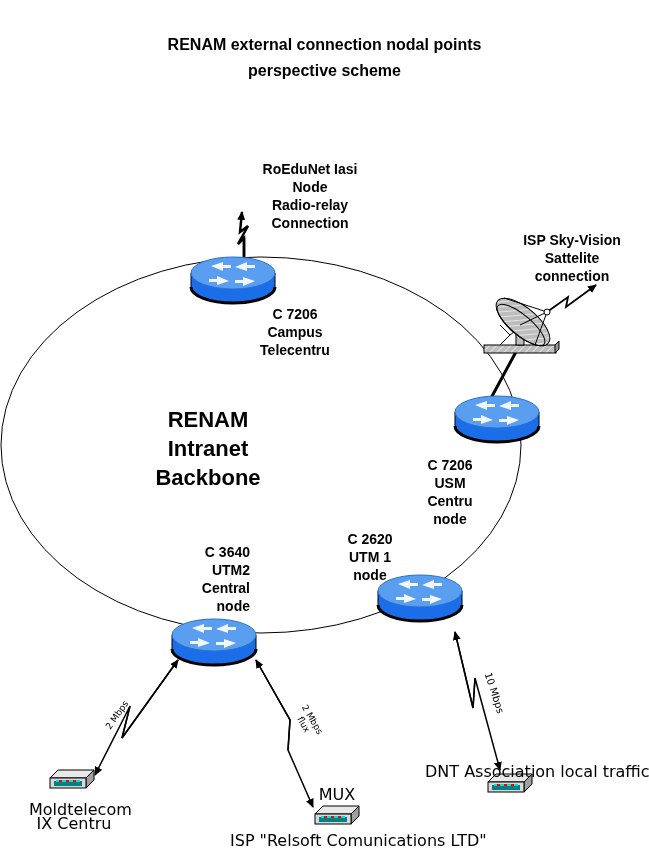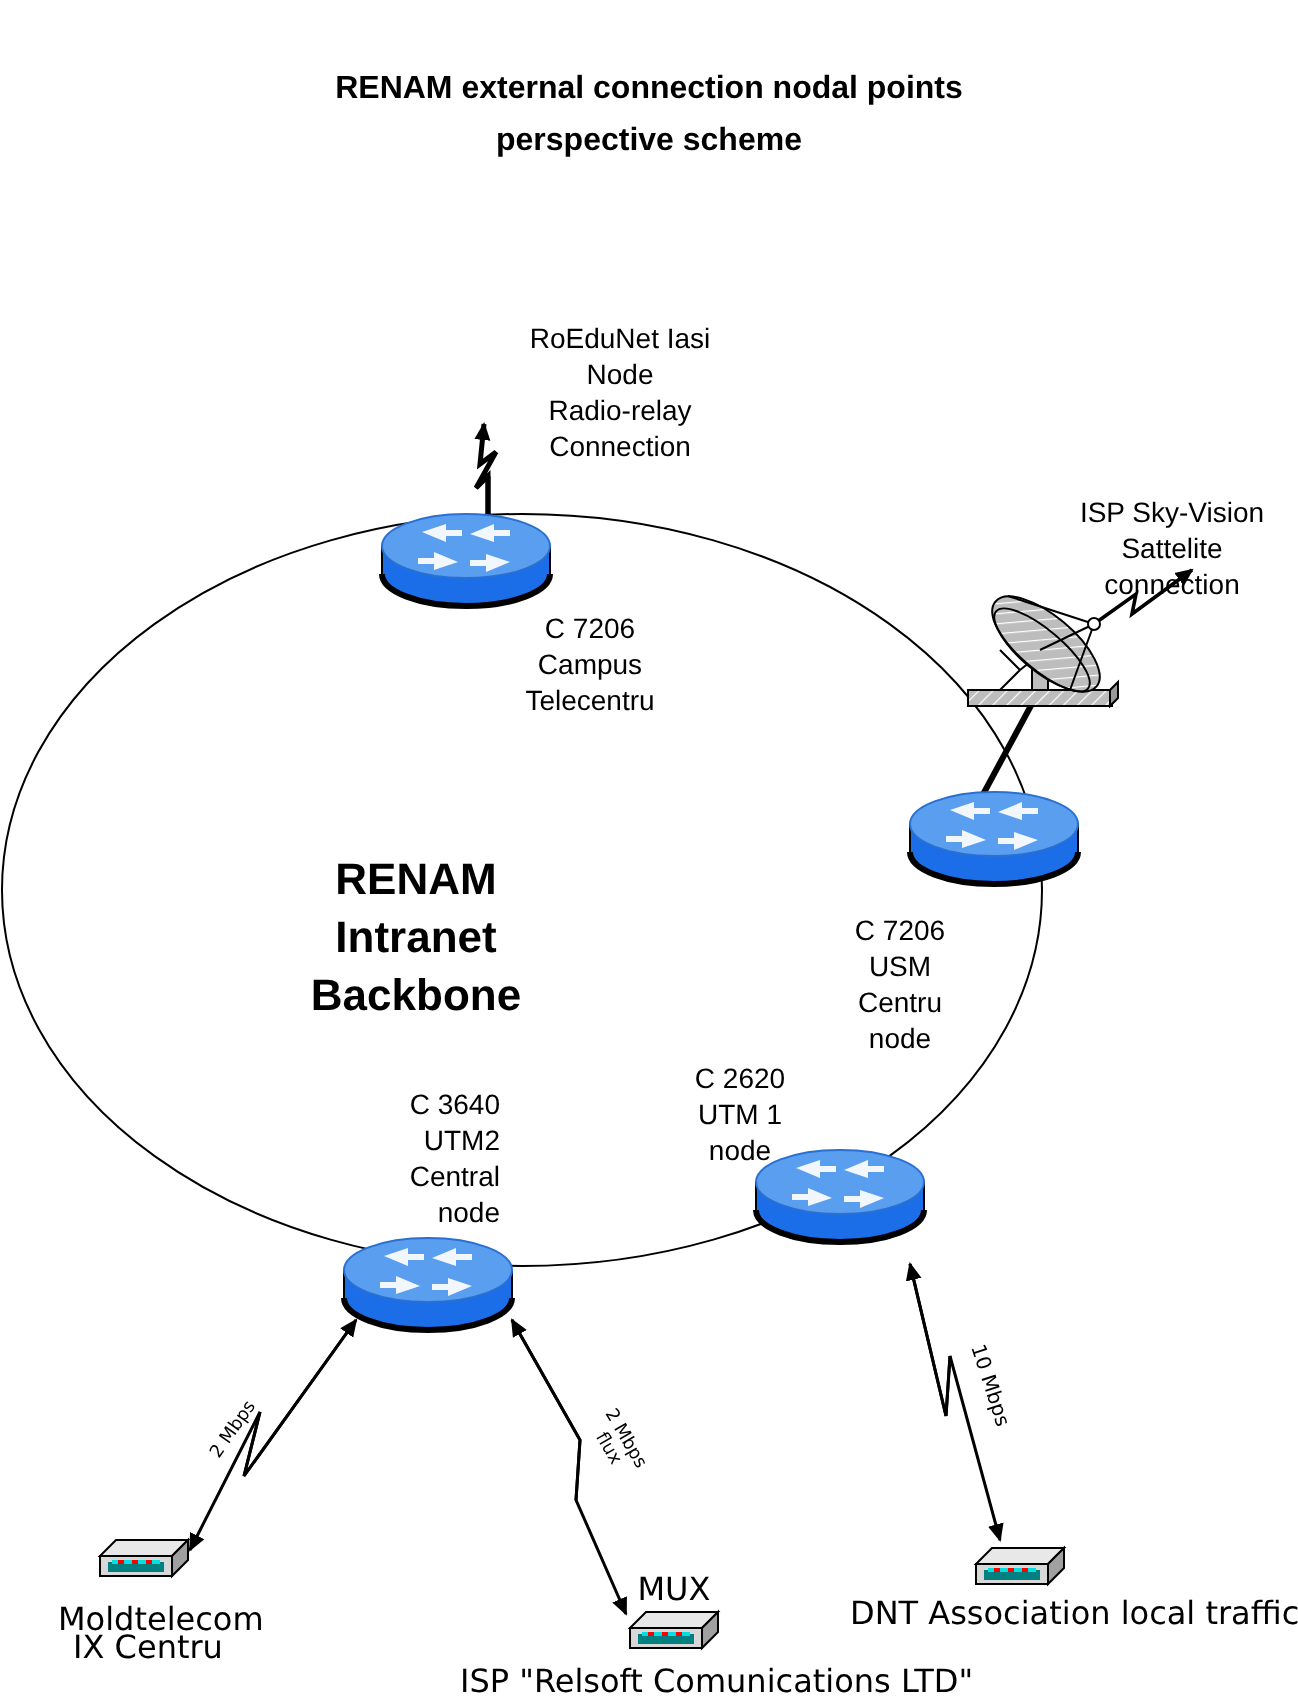--- a/index.html
+++ b/index.html
@@ -1,19 +1,19 @@
 <!DOCTYPE html>
 <html><head>
 <meta charset="utf-8">
 <style>
   html,body{margin:0;padding:0;background:#ffffff;}
   body{width:649px;height:852px;position:relative;overflow:hidden;font-family:"Liberation Sans",sans-serif;color:#000;}
   #canvas{position:absolute;left:0;top:0;}
   .title{position:absolute;left:0;width:649px;text-align:center;font-weight:bold;font-size:16px;line-height:26px;}
-  .lbl{position:absolute;font-weight:normal;font-size:14px;line-height:18px;text-align:center;white-space:nowrap;}
+  .lbl{position:absolute;font-weight:bold;font-size:14px;line-height:18px;text-align:center;white-space:nowrap;}
   .big{position:absolute;font-weight:bold;font-size:22px;line-height:29px;text-align:center;white-space:nowrap;}
   .thin{position:absolute;font-size:16px;line-height:14px;text-align:center;white-space:nowrap;font-family:"DejaVu Sans",sans-serif;}
   .rot{position:absolute;font-size:9px;line-height:10px;white-space:nowrap;font-family:"DejaVu Sans",sans-serif;transform-origin:center center;text-align:center;}
 </style>
 </head>
 <body>
 
 <svg id="canvas" width="649" height="852" viewBox="0 0 649 852">
   <defs>
     <marker id="ah" markerWidth="10" markerHeight="10" refX="8" refY="5" orient="auto" markerUnits="userSpaceOnUse">
@@ -86,34 +86,34 @@
   <use href="#router" x="214" y="635"></use>
 
   <use href="#device" x="72" y="786"></use>
   <use href="#device" x="337" y="822"></use>
   <use href="#device" x="510" y="790"></use>
 </svg>
 
 <div class="title" style="top:32px;">RENAM external connection nodal points</div>
 <div class="title" style="top:58px;">perspective scheme</div>
 
-<div class="big" style="left:140px;top:405px;width:136px;margin-top:20px;">
+<div class="big" style="left:140px;top:405px;width:136px;">
   <div>RENAM</div>
   <div>Intranet</div>
   <div>Backbone</div>
 </div>
 
 <div class="lbl" style="left:240px;top:160px;width:140px;">
   <div>RoEduNet Iasi</div>
   <div>Node</div>
   <div>Radio-relay</div>
   <div>Connection</div>
 </div>
 
-<div class="lbl" style="left:526px;top:231px;width:120px;margin-top:16px;">
+<div class="lbl" style="left:512px;top:231px;width:120px;">
   <div>ISP Sky-Vision</div>
   <div>Sattelite</div>
   <div>connection</div>
 </div>
 
 <div class="lbl" style="left:245px;top:305px;width:100px;">
   <div>C 7206</div>
   <div>Campus</div>
   <div>Telecentru</div>
 </div>
@@ -141,15 +141,15 @@
   <div>flux</div>
 </div>
 <div class="rot" style="left:466px;top:688px;width:56px;font-size:10px;transform:rotate(72deg);">10 Mbps</div>
 
 <div class="thin" style="left:29px;top:803px;width:90px;">
   <div>Moldtelecom</div>
   <div>IX Centru</div>
 </div>
 <div class="thin" style="left:315px;top:788px;width:44px;">MUX</div>
 <div class="thin" style="left:230px;top:834px;width:220px;">ISP "Relsoft Comunications LTD"</div>
-<div class="thin" style="left:425px;top:800px;width:200px;">
+<div class="thin" style="left:425px;top:765px;width:200px;">
   <div>DNT Association local traffic</div>
 </div>
 
 </body></html>

